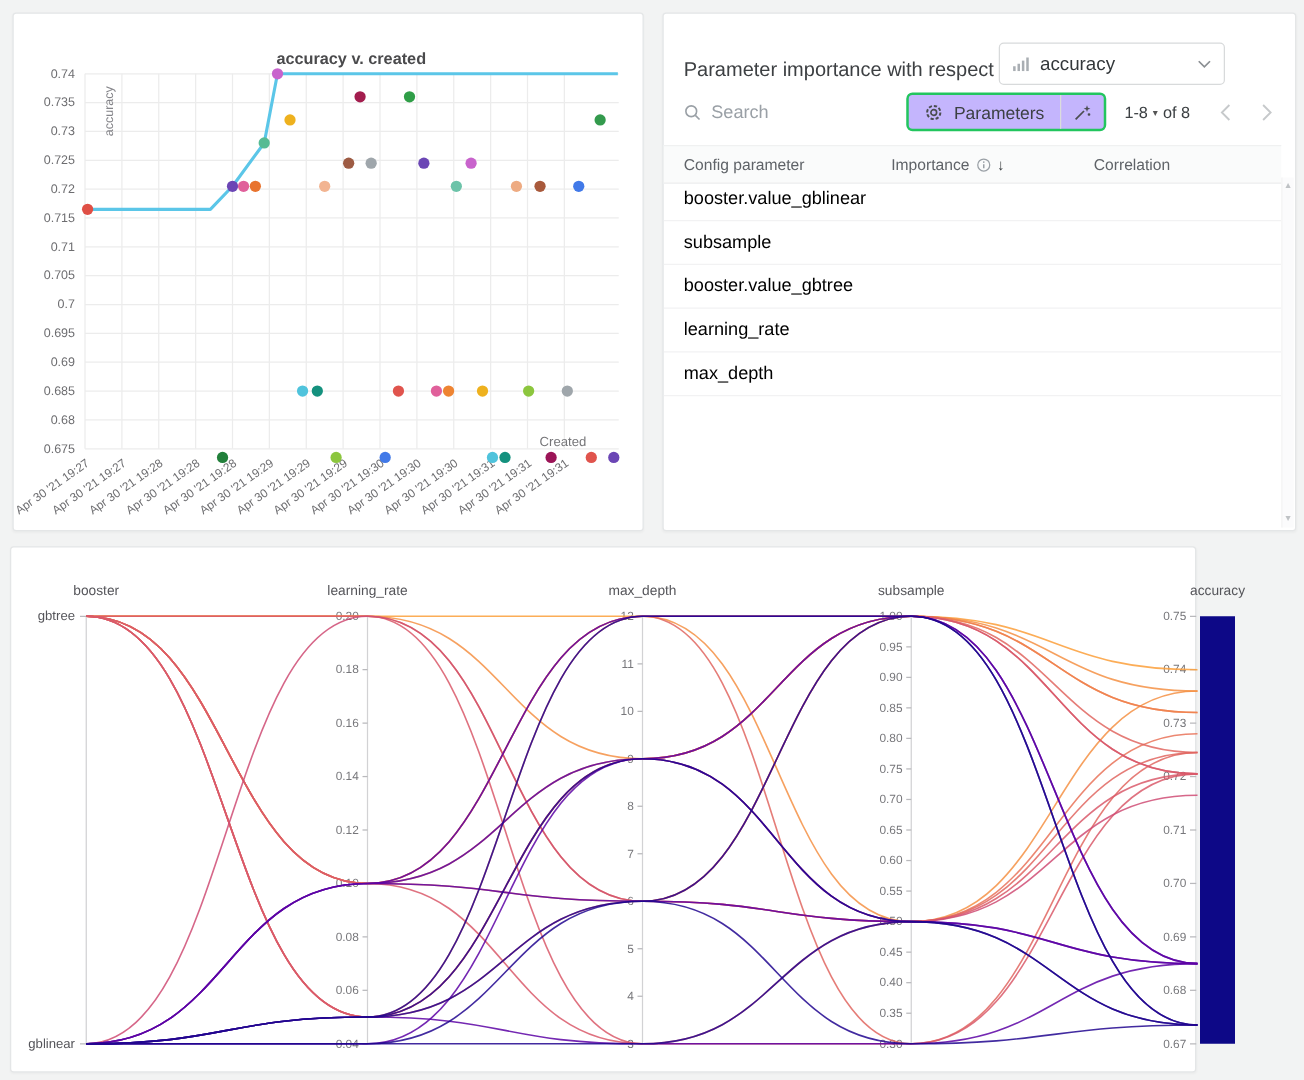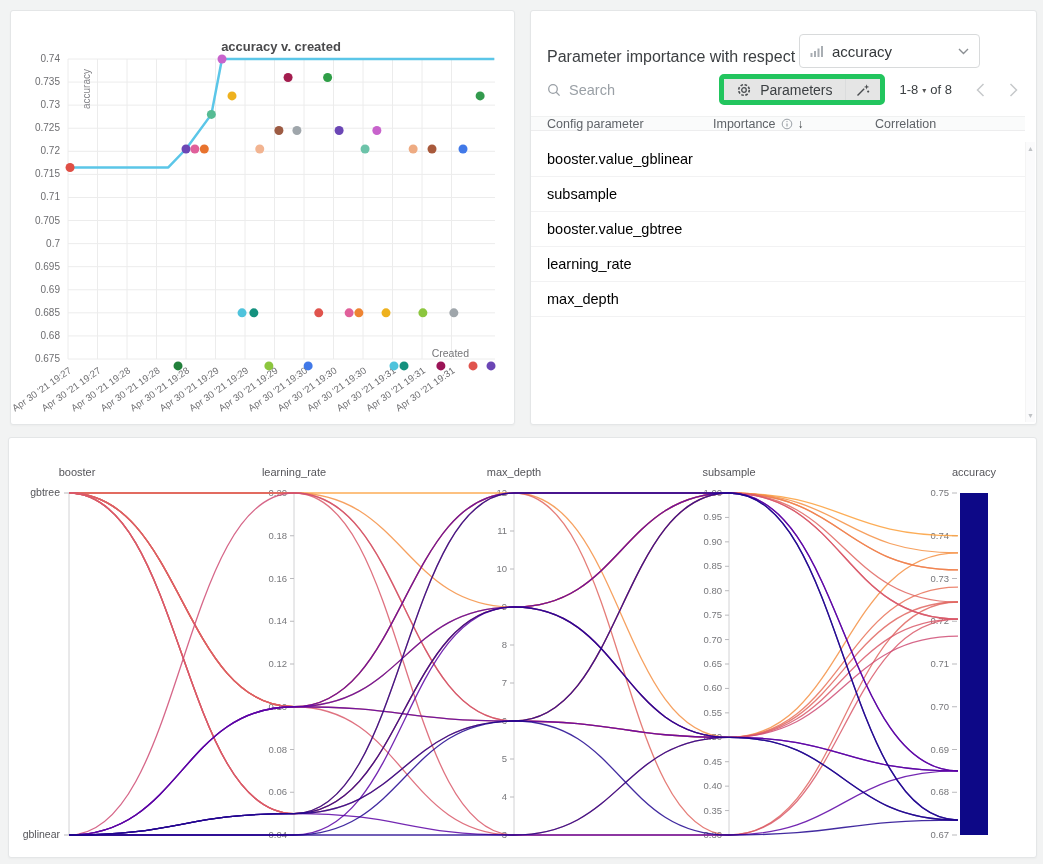--- a/index.html
+++ b/index.html
@@ -4,46 +4,46 @@
 <style>
   html,body{margin:0;padding:0}
   body{
     width:1043px;height:864px;position:relative;overflow:hidden;
     background:#f2f3f3;
     font-family:"Liberation Sans",sans-serif;
   }
   .panel{position:absolute;background:#fff;border:1px solid #e4e6e7;border-radius:3px;box-sizing:border-box;box-shadow:0 1px 2px rgba(0,0,0,.03)}
   #panel-scatter{left:10px;top:10px;width:505px;height:415px}
   #panel-importance{left:530px;top:10px;width:507px;height:415px}
-  #panel-parallel{left:8px;top:437px;width:1029px;height:421px}
+  #panel-parallel{left:8px;top:437px;width:949px;height:421px}
   svg{display:block}
   svg text{font-family:"Liberation Sans",sans-serif}
 
   
   .charttitle{font-size:13px;font-weight:bold;fill:#4a4a4c}
   .ytick{font-size:10px;fill:#6d6d70}
   .xtick{font-size:9.5px;fill:#6d6d70}
   .axlabel{font-size:10px;fill:#85858a}
   .created{font-size:10.5px;fill:#757578}
 
   
   .p2-title{position:absolute;left:16px;top:37px;font-size:16px;color:#3d4043}
   .dropdown{position:absolute;left:268px;top:23px;width:181px;height:34px;border:1px solid #d8dadb;border-radius:4px;background:#fff;display:flex;align-items:center;gap:8px;padding:0 10px;box-sizing:border-box;cursor:pointer}
   .dropdown .val{font-size:15px;color:#33373a;flex:1}
   .tools{position:absolute;left:16px;right:18px;top:63px;height:31px;display:flex;align-items:center}
   .search{display:flex;align-items:center;gap:8px;flex:1}
   .search input{border:0;outline:0;font-size:14.5px;color:#701a75;width:130px;background:transparent;padding:0}
   .search input::placeholder{color:#9aa0a6}
-  .btngroup{display:flex;align-items:stretch;border:5px solid #22c55e;border-radius:5px;background:#e5e5e5;height:31px;box-sizing:border-box}
+  .btngroup{display:flex;align-items:stretch;border:2px solid #22c55e;border-radius:5px;background:#c4b5fd;height:31px;box-sizing:border-box}
   .gbtn{display:flex;align-items:center;gap:8px;padding:0 12px;font-size:14px;color:#3c4043;border:none;background:transparent;cursor:pointer;font-family:inherit}
   .gbtn.seg2{border-left:1px solid #dbdcdd;padding:0 9px}
   .pager{margin-left:15px;font-size:13px;color:#3c4043;display:flex;align-items:center;gap:4px;cursor:pointer}
   .pager .caret{font-size:8px;color:#555;margin-top:1px}
   .chev{margin-left:24px;cursor:pointer}
-  .thead{position:absolute;left:0;right:11px;top:105px;height:15px;background:#fafbfb;border-top:1px solid #f0f1f1;border-bottom:1px solid #ededee;display:grid;grid-template-columns:166px 162px auto;padding-left:16px;align-items:center;font-size:12.5px;color:#5f6368;box-sizing:border-box}
+  .thead{position:absolute;left:0;right:11px;top:105px;height:31px;background:#fafbfb;border-top:1px solid #f0f1f1;border-bottom:1px solid #ededee;display:grid;grid-template-columns:166px 162px auto;padding-left:16px;align-items:center;font-size:12.5px;color:#5f6368;box-sizing:border-box}
   .thcell{display:flex;align-items:center;gap:5px}
   .sortarrow{font-size:12px;color:#3c4043}
   #rows{position:absolute;left:0;right:11px;top:131px;bottom:1px;overflow:hidden}
   .row{height:35px;display:grid;grid-template-columns:166px 162px auto;padding-left:16px;align-items:center;border-bottom:1px solid #f2f2f3;box-sizing:border-box}
   .rowname{font-size:14.5px;color:#000000;white-space:nowrap}
   .track{width:144px;height:14px;border-radius:7px;position:relative;overflow:hidden}
   .track .fill{position:absolute;left:0;top:0;bottom:0;border-radius:7px}
   .scrollstrip{position:absolute;right:1px;top:131px;bottom:2px;width:10px;background:#fbfbfc;border-left:1px solid #f4f4f4;display:flex;flex-direction:column;justify-content:space-between;align-items:center;padding:3px 0;box-sizing:border-box;font-size:7px;color:#bfc2c5}
 
   

